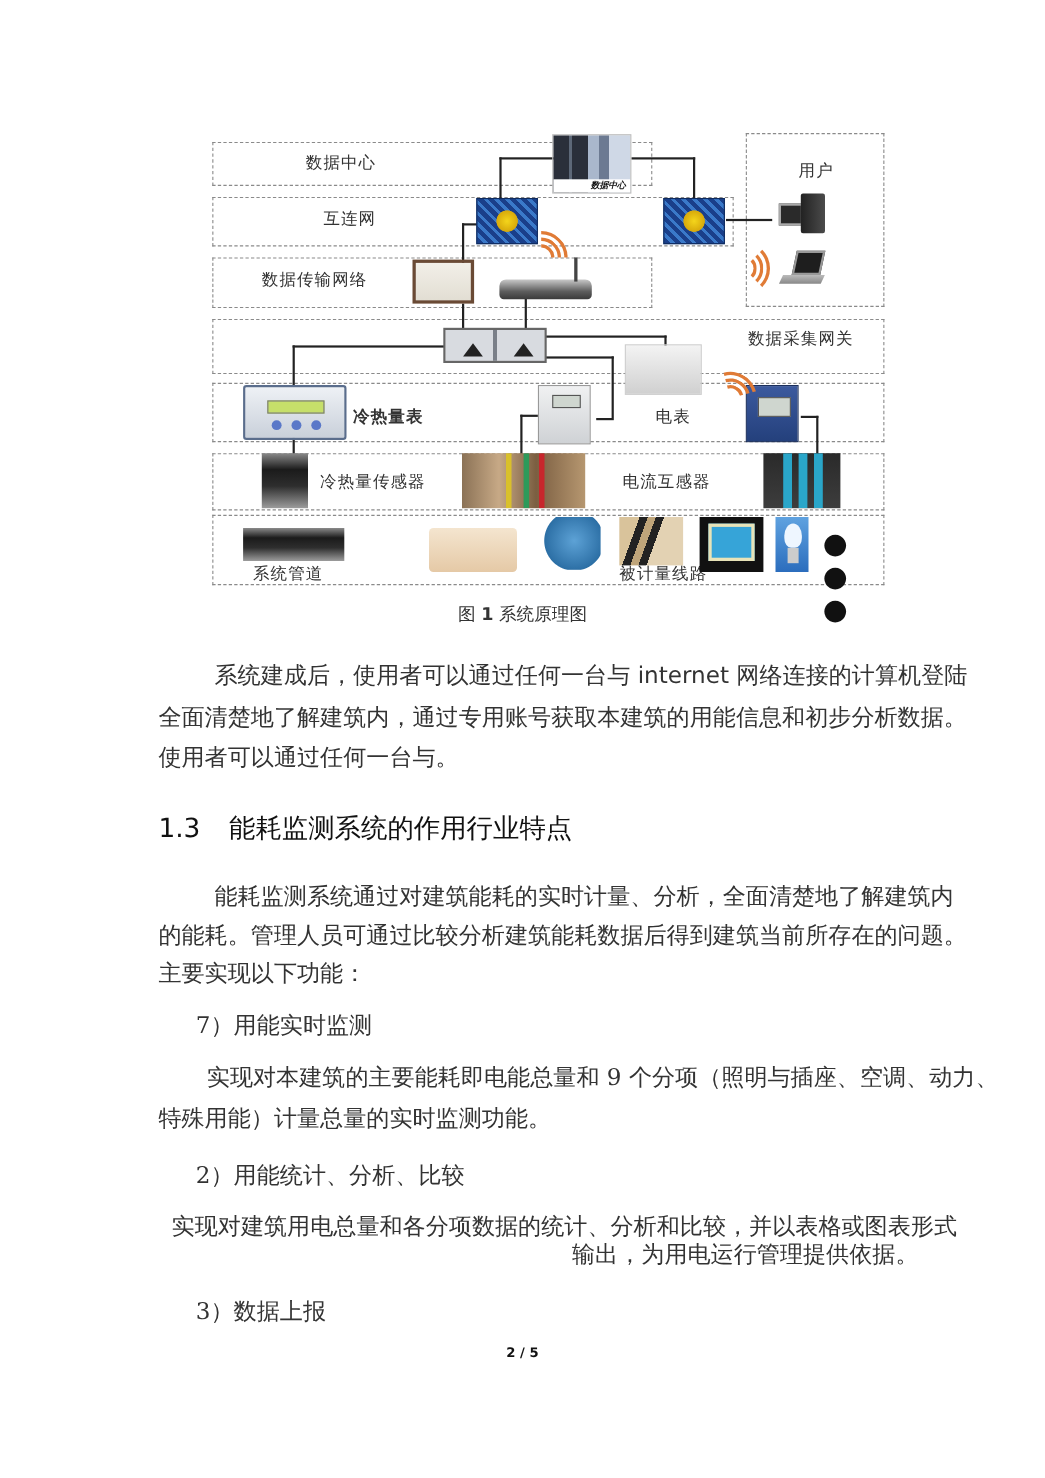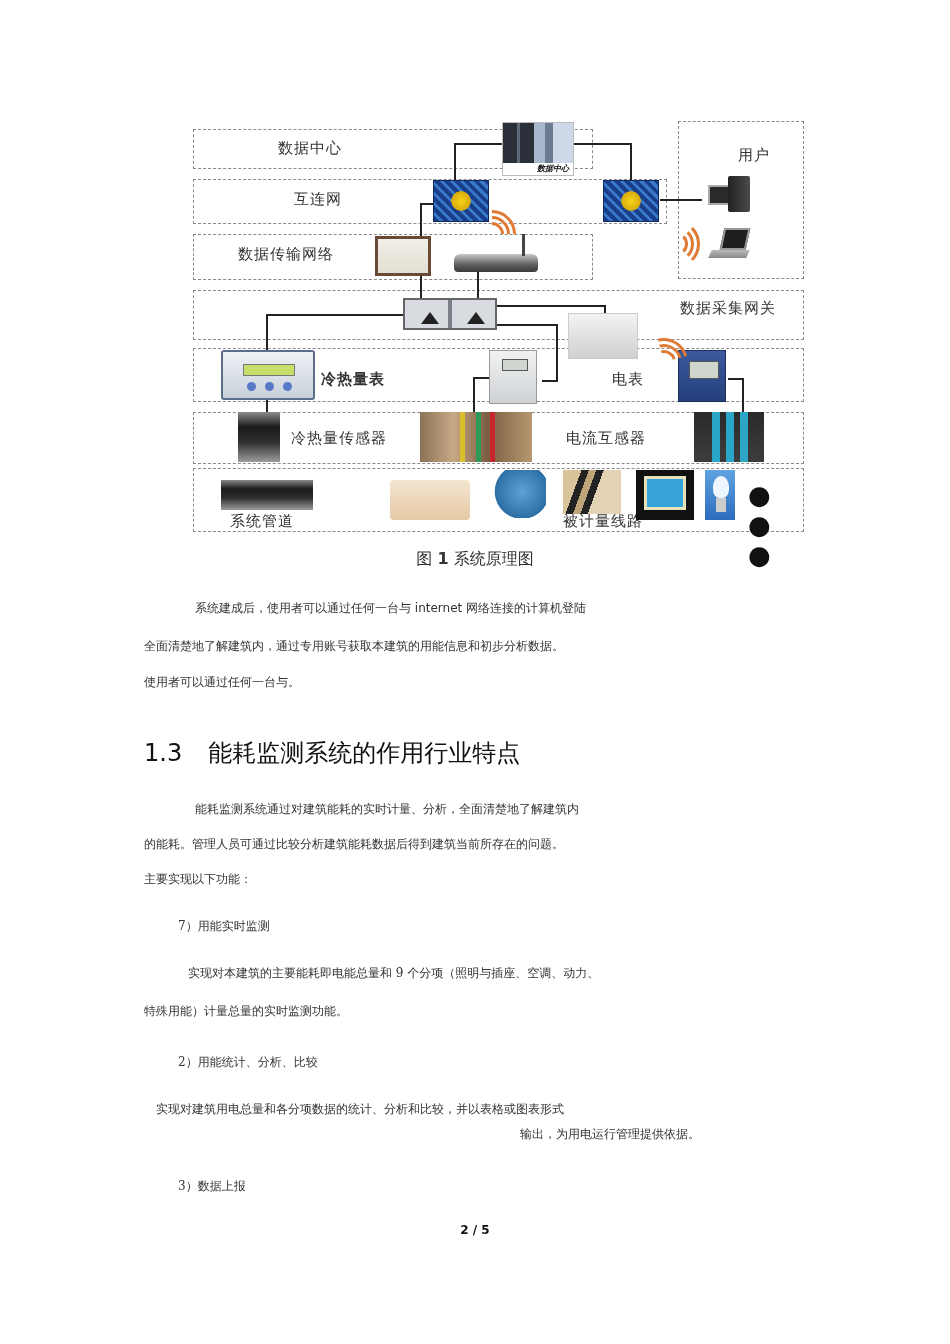--- a/index.html
+++ b/index.html
@@ -47,49 +47,49 @@
   .pc-tower { background: linear-gradient(90deg, #222, #4b4b4b); border-radius: 2px; }
   .pc-monitor { background: #2a2a2a; border: 2px solid #aaa; }
   .laptop-screen { background: #1e1e1e; border: 2px solid #999; transform: skewX(-12deg); }
   .laptop-base { background: linear-gradient(#bbb, #888); transform: skewX(-25deg); }
   .wave { position: absolute; border: 3px solid transparent; border-right-color: #e07b36; border-radius: 50%; }
   .dots { font-family: "DejaVu Sans", sans-serif; font-size: 26px; letter-spacing: 6px; color: #111; }
 
   
   .caption { position: absolute; left: 0; width: 100%; top: 549px; text-align: center; font-size: 16px; color: #333; }
   .caption b { font-family: "DejaVu Sans", sans-serif; }
-  .para { position: absolute; font-size: 12px; color: #333; white-space: nowrap; }
+  .para { position: absolute; font-size: 21px; color: #333; white-space: nowrap; }
   .latin { font-family: "DejaVu Sans", sans-serif; }
   .heading { position: absolute; left: 144px; top: 737px; font-family: "DejaVu Sans", sans-serif; font-size: 24px; color: #111; white-space: nowrap; }
   .heading .num { margin-right: 26px; }
   .footer { position: absolute; left: 0; width: 100%; top: 1223px; text-align: center; font-family: "DejaVu Sans", sans-serif; font-weight: bold; font-size: 12px; color: #111; }
 </style>
 </head>
 <body>
 
 <div class="diagram">
 
   <div class="layer" style="left:3px;top:11px;width:400px;height:40px;"></div>
   <div class="layer-label" style="left:88px;top:21px;">数据中心</div>
 
   <div class="layer" style="left:3px;top:61px;width:474px;height:45px;"></div>
   <div class="layer-label" style="left:104px;top:72px;">互连网</div>
 
   <div class="layer" style="left:3px;top:116px;width:400px;height:46px;"></div>
   <div class="layer-label" style="left:48px;top:127px;">数据传输网络</div>
 
   <div class="layer" style="left:488px;top:3px;width:126px;height:158px;"></div>
-  <div class="layer-label" style="left:548px;top:28px;">用户</div>
+  <div class="layer-label" style="left:536px;top:28px;">用户</div>
 
   <div class="layer" style="left:3px;top:172px;width:611px;height:50px;"></div>
   <div class="layer-label" style="left:490px;top:181px;">数据采集网关</div>
 
   <div class="layer" style="left:3px;top:230px;width:611px;height:54px;"></div>
   <div class="layer-label" style="left:131px;top:252px;font-weight:bold;">冷热量表</div>
-  <div class="layer-label" style="left:406px;top:252px;margin-left:16px;">电表</div>
+  <div class="layer-label" style="left:406px;top:252px;">电表</div>
 
   <div class="layer" style="left:3px;top:294px;width:611px;height:52px;"></div>
   <div class="layer-label" style="left:101px;top:311px;">冷热量传感器</div>
   <div class="layer-label" style="left:376px;top:311px;">电流互感器</div>
 
   <div class="layer" style="left:3px;top:350px;width:611px;height:64px;"></div>
   <div class="layer-label" style="left:40px;top:394px;">系统管道</div>
   <div class="layer-label" style="left:373px;top:394px;">被计量线路</div>
 
   <div class="line" style="left:264px;top:25px;width:50px;height:2px;"></div>

